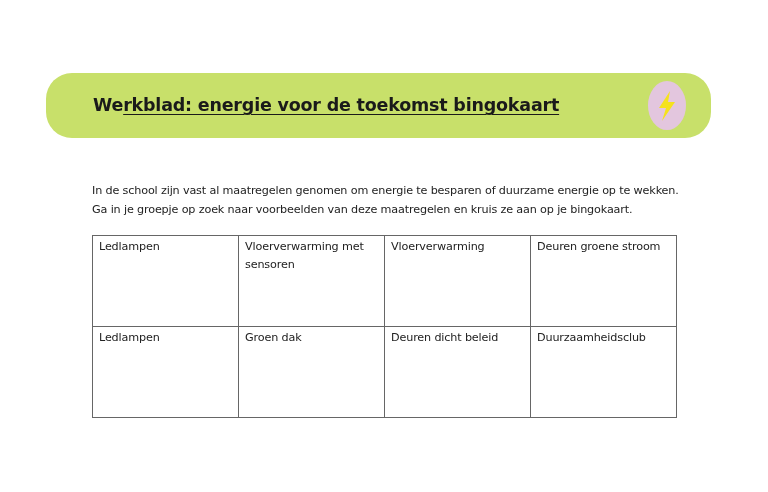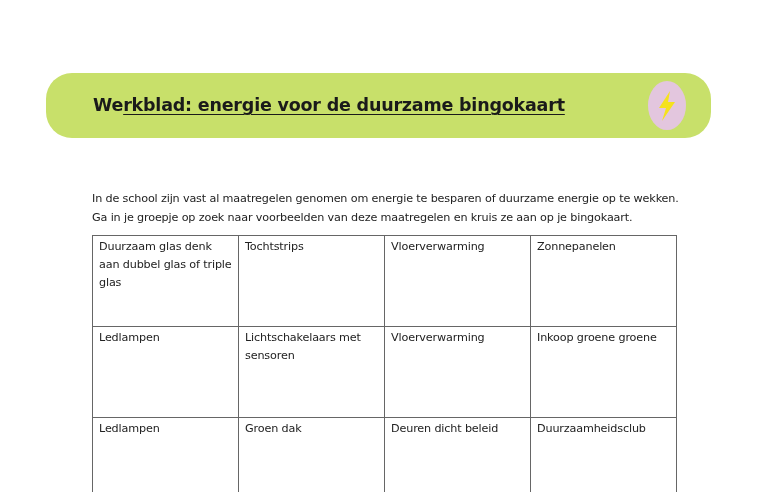--- a/index.html
+++ b/index.html
@@ -5,53 +5,47 @@
   html, body { margin:0; padding:0; }
   body { width:768px; height:492px; overflow:hidden; background:#ffffff; position:relative;
          font-family:"DejaVu Sans", sans-serif; color:#222; }
   .banner { position:absolute; left:46px; top:73px; width:665px; height:65px; background:#c8e06a;
             border-radius:26px; }
   .title { position:absolute; left:93px; top:95px; font-size:17.5px; font-weight:bold; color:#1a1a1a;
            letter-spacing:-0.2px; }
   .title .u { text-decoration:underline; text-underline-offset:3px; text-decoration-thickness:1px; }
   .badge { position:absolute; left:648px; top:81px; width:38px; height:49px; border-radius:50%;
            background:#e3c6de; display:flex; align-items:center; justify-content:center; }
-  .intro { position:absolute; left:92px; top:190px; width:600px; font-size:11.2px; line-height:18.5px;
+  .intro { position:absolute; left:92px; top:182px; width:600px; font-size:11.2px; line-height:18.5px;
            color:#222; letter-spacing:-0.15px; }
   table.bingo { position:absolute; left:92px; top:235px; border-collapse:collapse; table-layout:fixed; }
   table.bingo td { border:1px solid #666; width:146px; height:91px; vertical-align:top;
                    padding:2px 6px; font-size:11.2px; line-height:18px; color:#222; letter-spacing:-0.15px;
                    box-sizing:border-box; }
 </style>
 </head>
 <body>
 
 <div class="banner"></div>
-<div class="title"><span>We</span><span class="u">rkblad: energie voor de duurzame bingokaart</span></div>
+<div class="title"><span>We</span><span class="u">rkblad: energie voor de toekomst bingokaart</span></div>
 <div class="badge">
   <svg width="22" height="32" viewBox="0 0 22 32">
     <path d="M14 1 L3 18 L10 18 L6 31 L19 12 L12 12 Z" fill="#f5e21c"></path>
   </svg>
 </div>
 
 <div class="intro">In de school zijn vast al maatregelen genomen om energie te besparen of duurzame energie op te wekken. Ga in je groepje op zoek naar voorbeelden van deze maatregelen en kruis ze aan op je bingokaart.</div>
 
 <table class="bingo">
   <tbody>
-      <tr>
-    <td>Duurzaam glas denk aan dubbel glas of triple glas</td>
-    <td>Tochtstrips</td>
-    <td>Vloerverwarming</td>
-    <td>Zonnepanelen</td>
-  </tr>
   <tr>
     <td>Ledlampen</td>
-    <td>Lichtschakelaars met sensoren</td>
+    <td>Vloerverwarming met sensoren</td>
     <td>Vloerverwarming</td>
-    <td>Inkoop groene groene</td>
+    <td>Deuren groene stroom</td>
   </tr>
   <tr>
     <td>Ledlampen</td>
     <td>Groen dak</td>
     <td>Deuren dicht beleid</td>
     <td>Duurzaamheidsclub</td>
   </tr>
 </tbody>
   </table>
 

